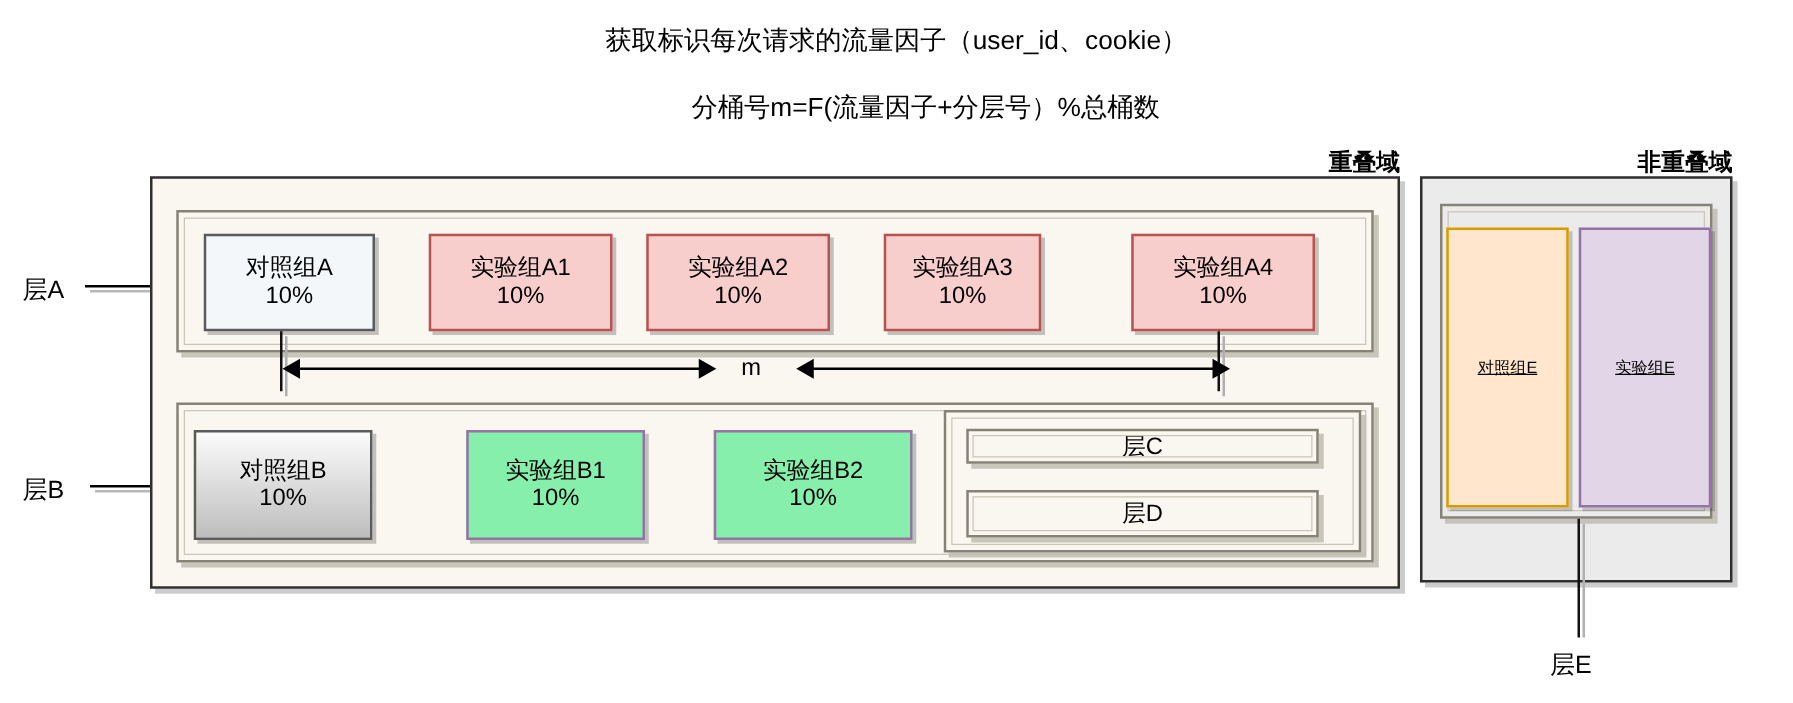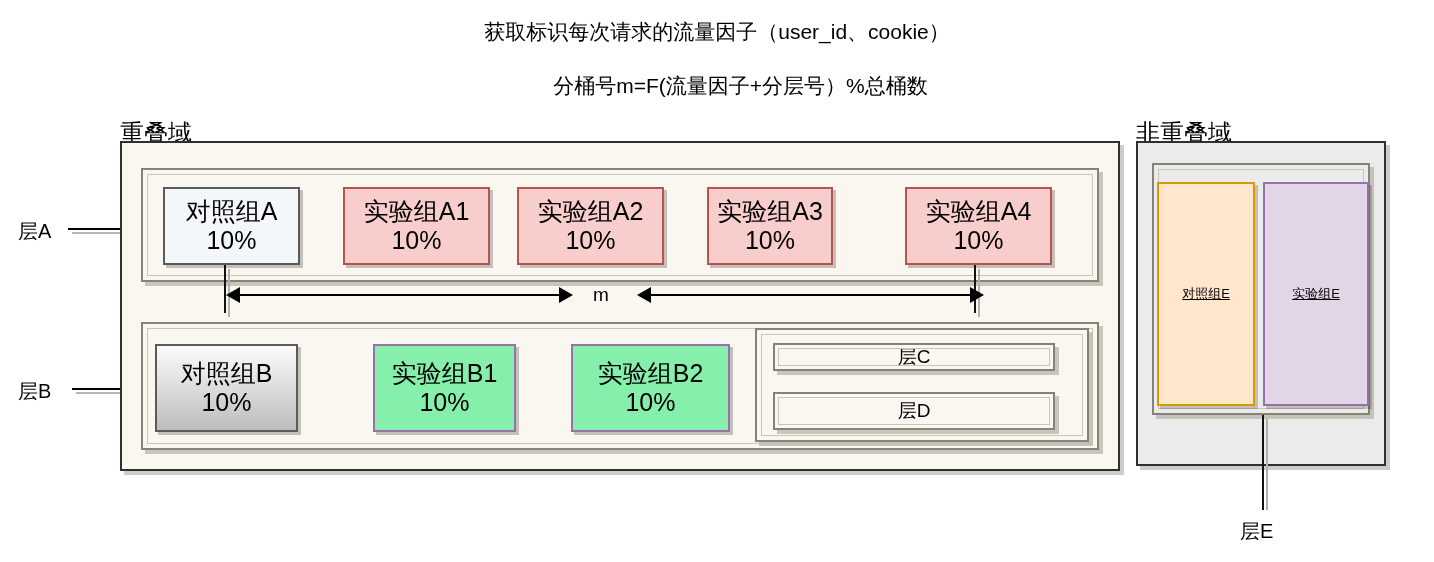--- a/index.html
+++ b/index.html
@@ -8,21 +8,21 @@
     font-family:"Liberation Sans","DejaVu Sans",sans-serif;
     color:#000;
   }
   .abs{position:absolute;box-sizing:border-box;}
 
   
   .headline{
     text-align:center;font-size:21px;font-weight:400;white-space:nowrap;
   }
   .section-title{
-    text-align:left;font-size:24px;font-weight:400;white-space:nowrap;
+    text-align:right;font-size:19px;font-weight:700;white-space:nowrap;
   }
 
   
   #overlap-frame{
     left:120px;top:141px;width:1000px;height:330px;
     background:#faf7f0;border:2px solid #2f2f30;
     box-shadow:4px 4px 0 0 rgba(0,0,0,0.20);
   }
   
   .layer-band{
@@ -31,21 +31,21 @@
     box-shadow:4px 4px 0 0 rgba(190,188,178,0.85);
   }
   .layer-band-inner{
     position:absolute;left:4px;top:4px;right:4px;bottom:4px;
     border:1px solid #c9c5b8;pointer-events:none;
   }
 
   
   .unit{
     display:flex;flex-direction:column;align-items:center;justify-content:center;
-    font-size:25px;line-height:1.18;text-align:center;
+    font-size:19px;line-height:1.18;text-align:center;
     box-shadow:3px 3px 0 0 rgba(0,0,0,0.22);
   }
   .unit .l1{white-space:nowrap;}
   .unit .l2{white-space:nowrap;}
 
   .u-control-a{background:#f4f7fa;border:2px solid #5a5a5a;}
   .u-exp-a{background:#f8cecc;border:2px solid #b85450;}
   .u-control-b{
     background:linear-gradient(to bottom,#fbfbfb 0%,#e6e6e6 35%,#bdbdbd 100%);
     border:2px solid #5a5a5a;

